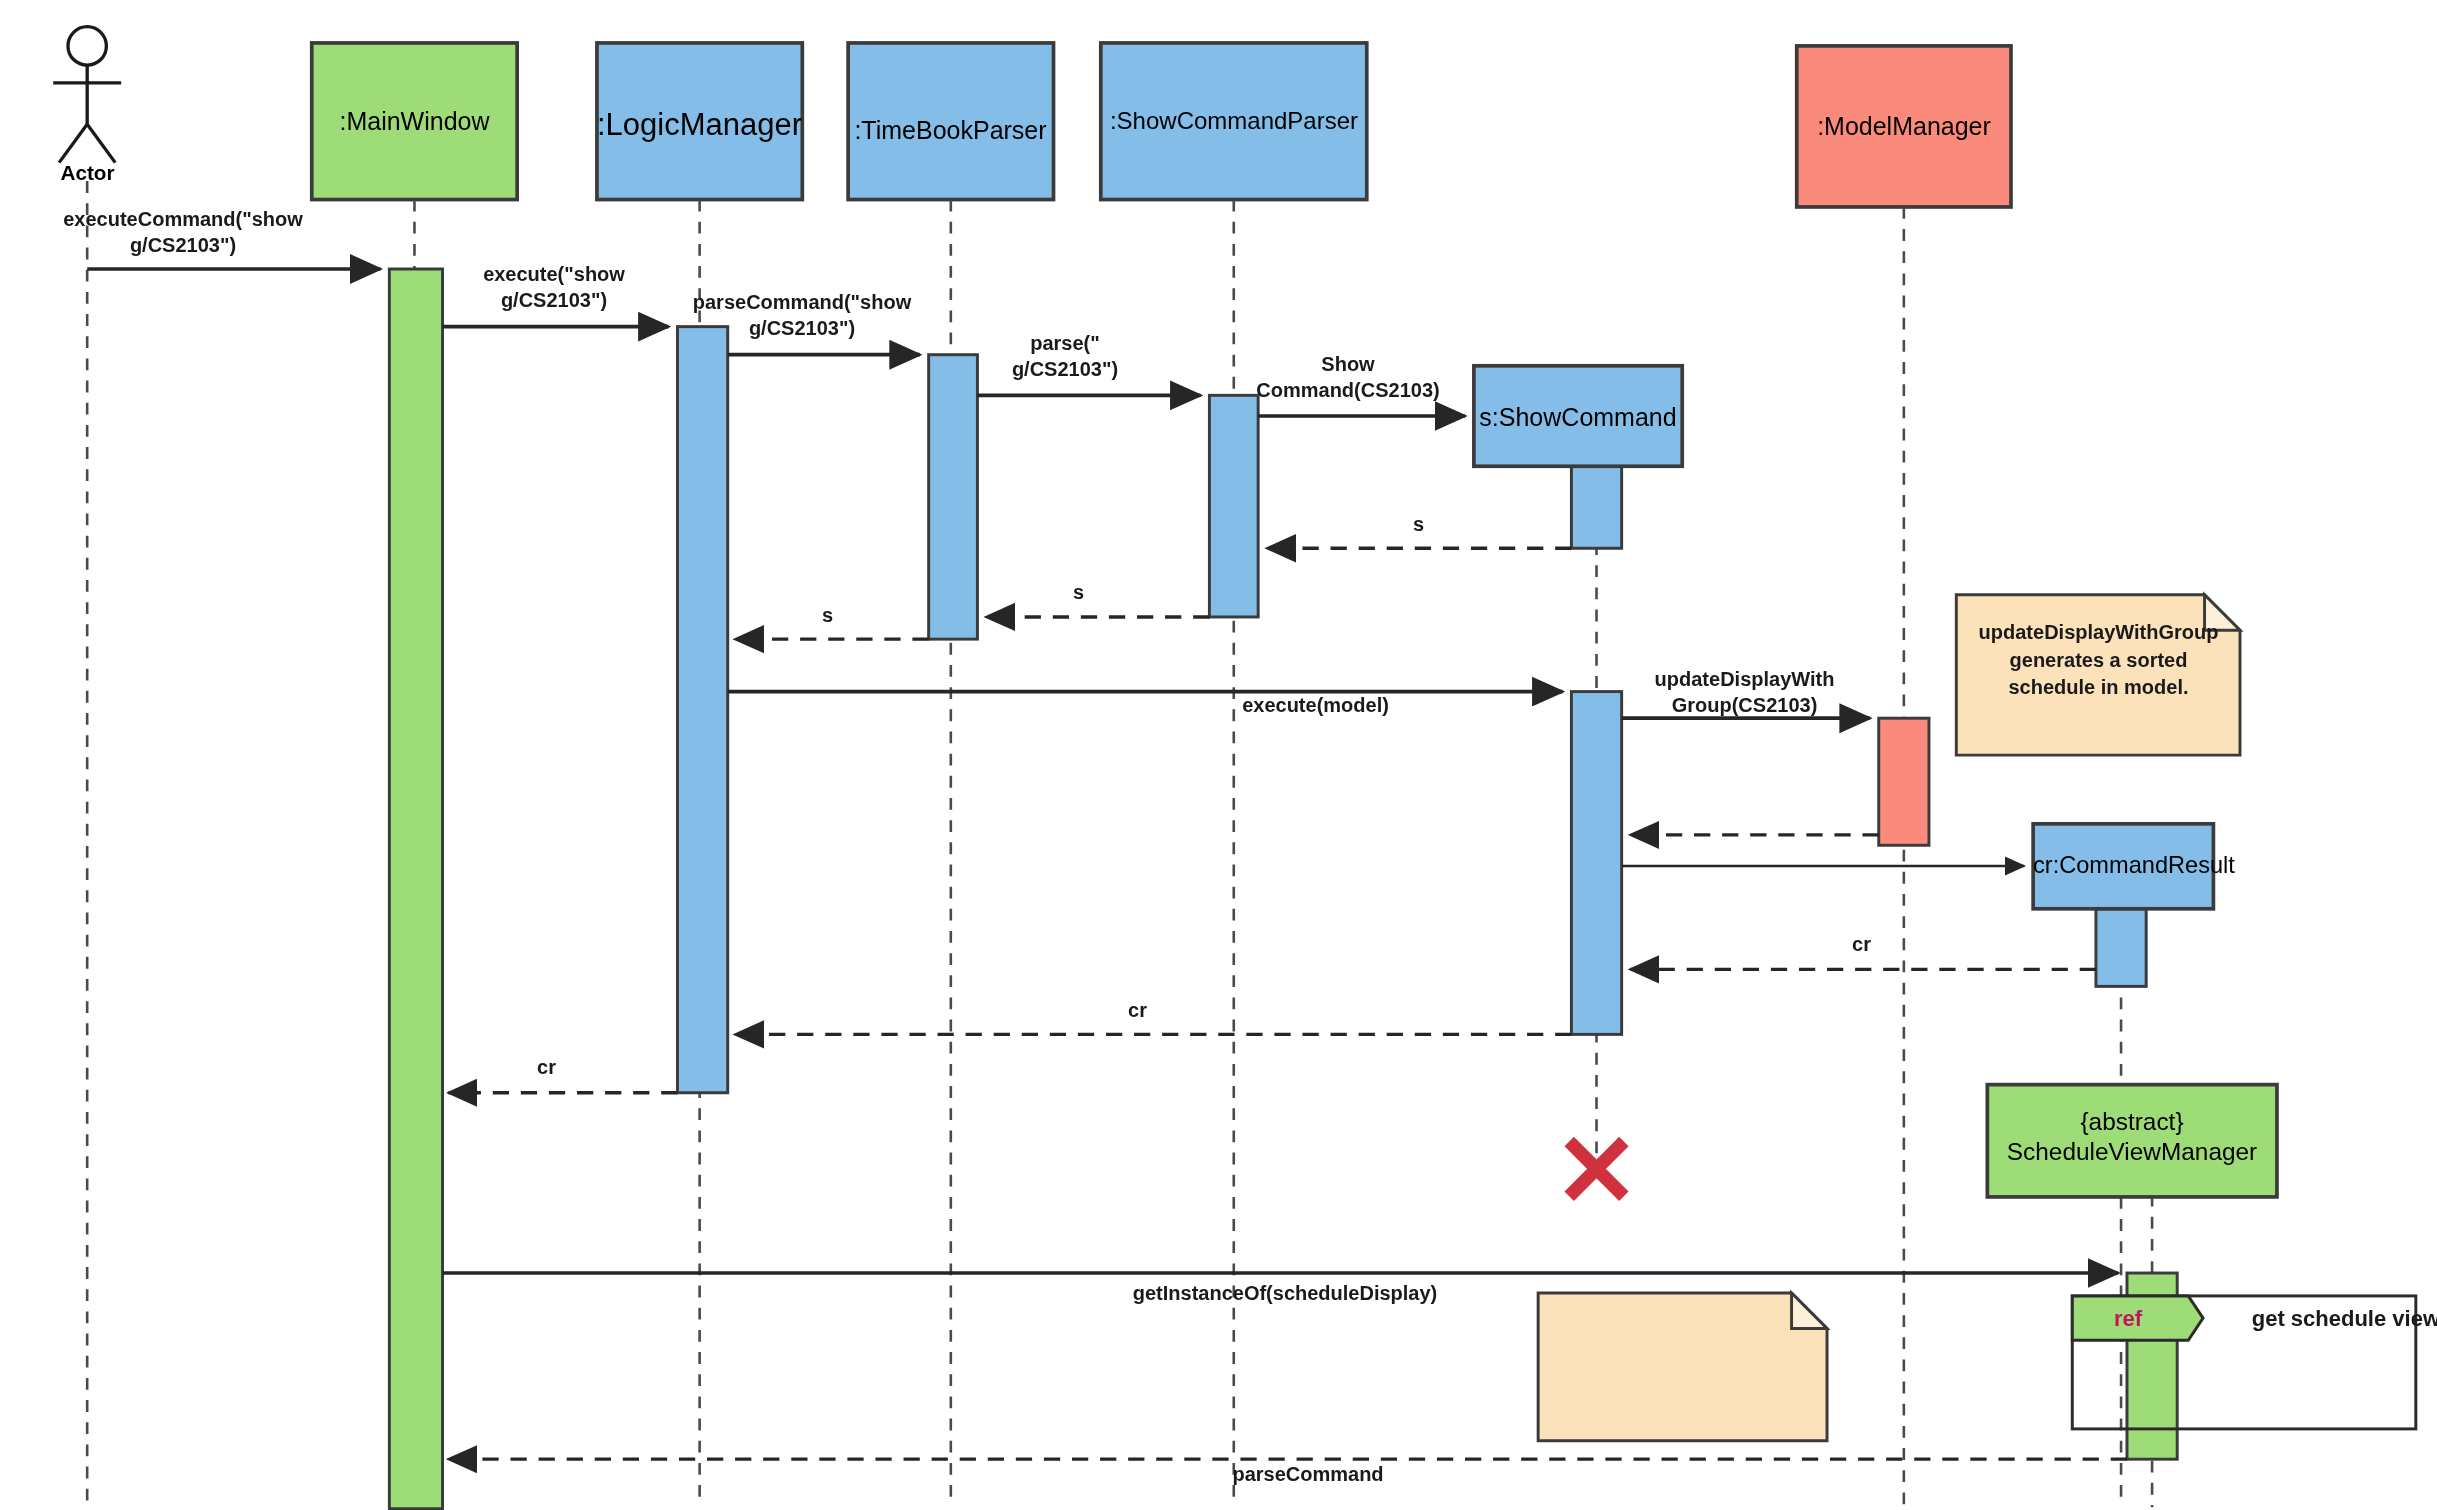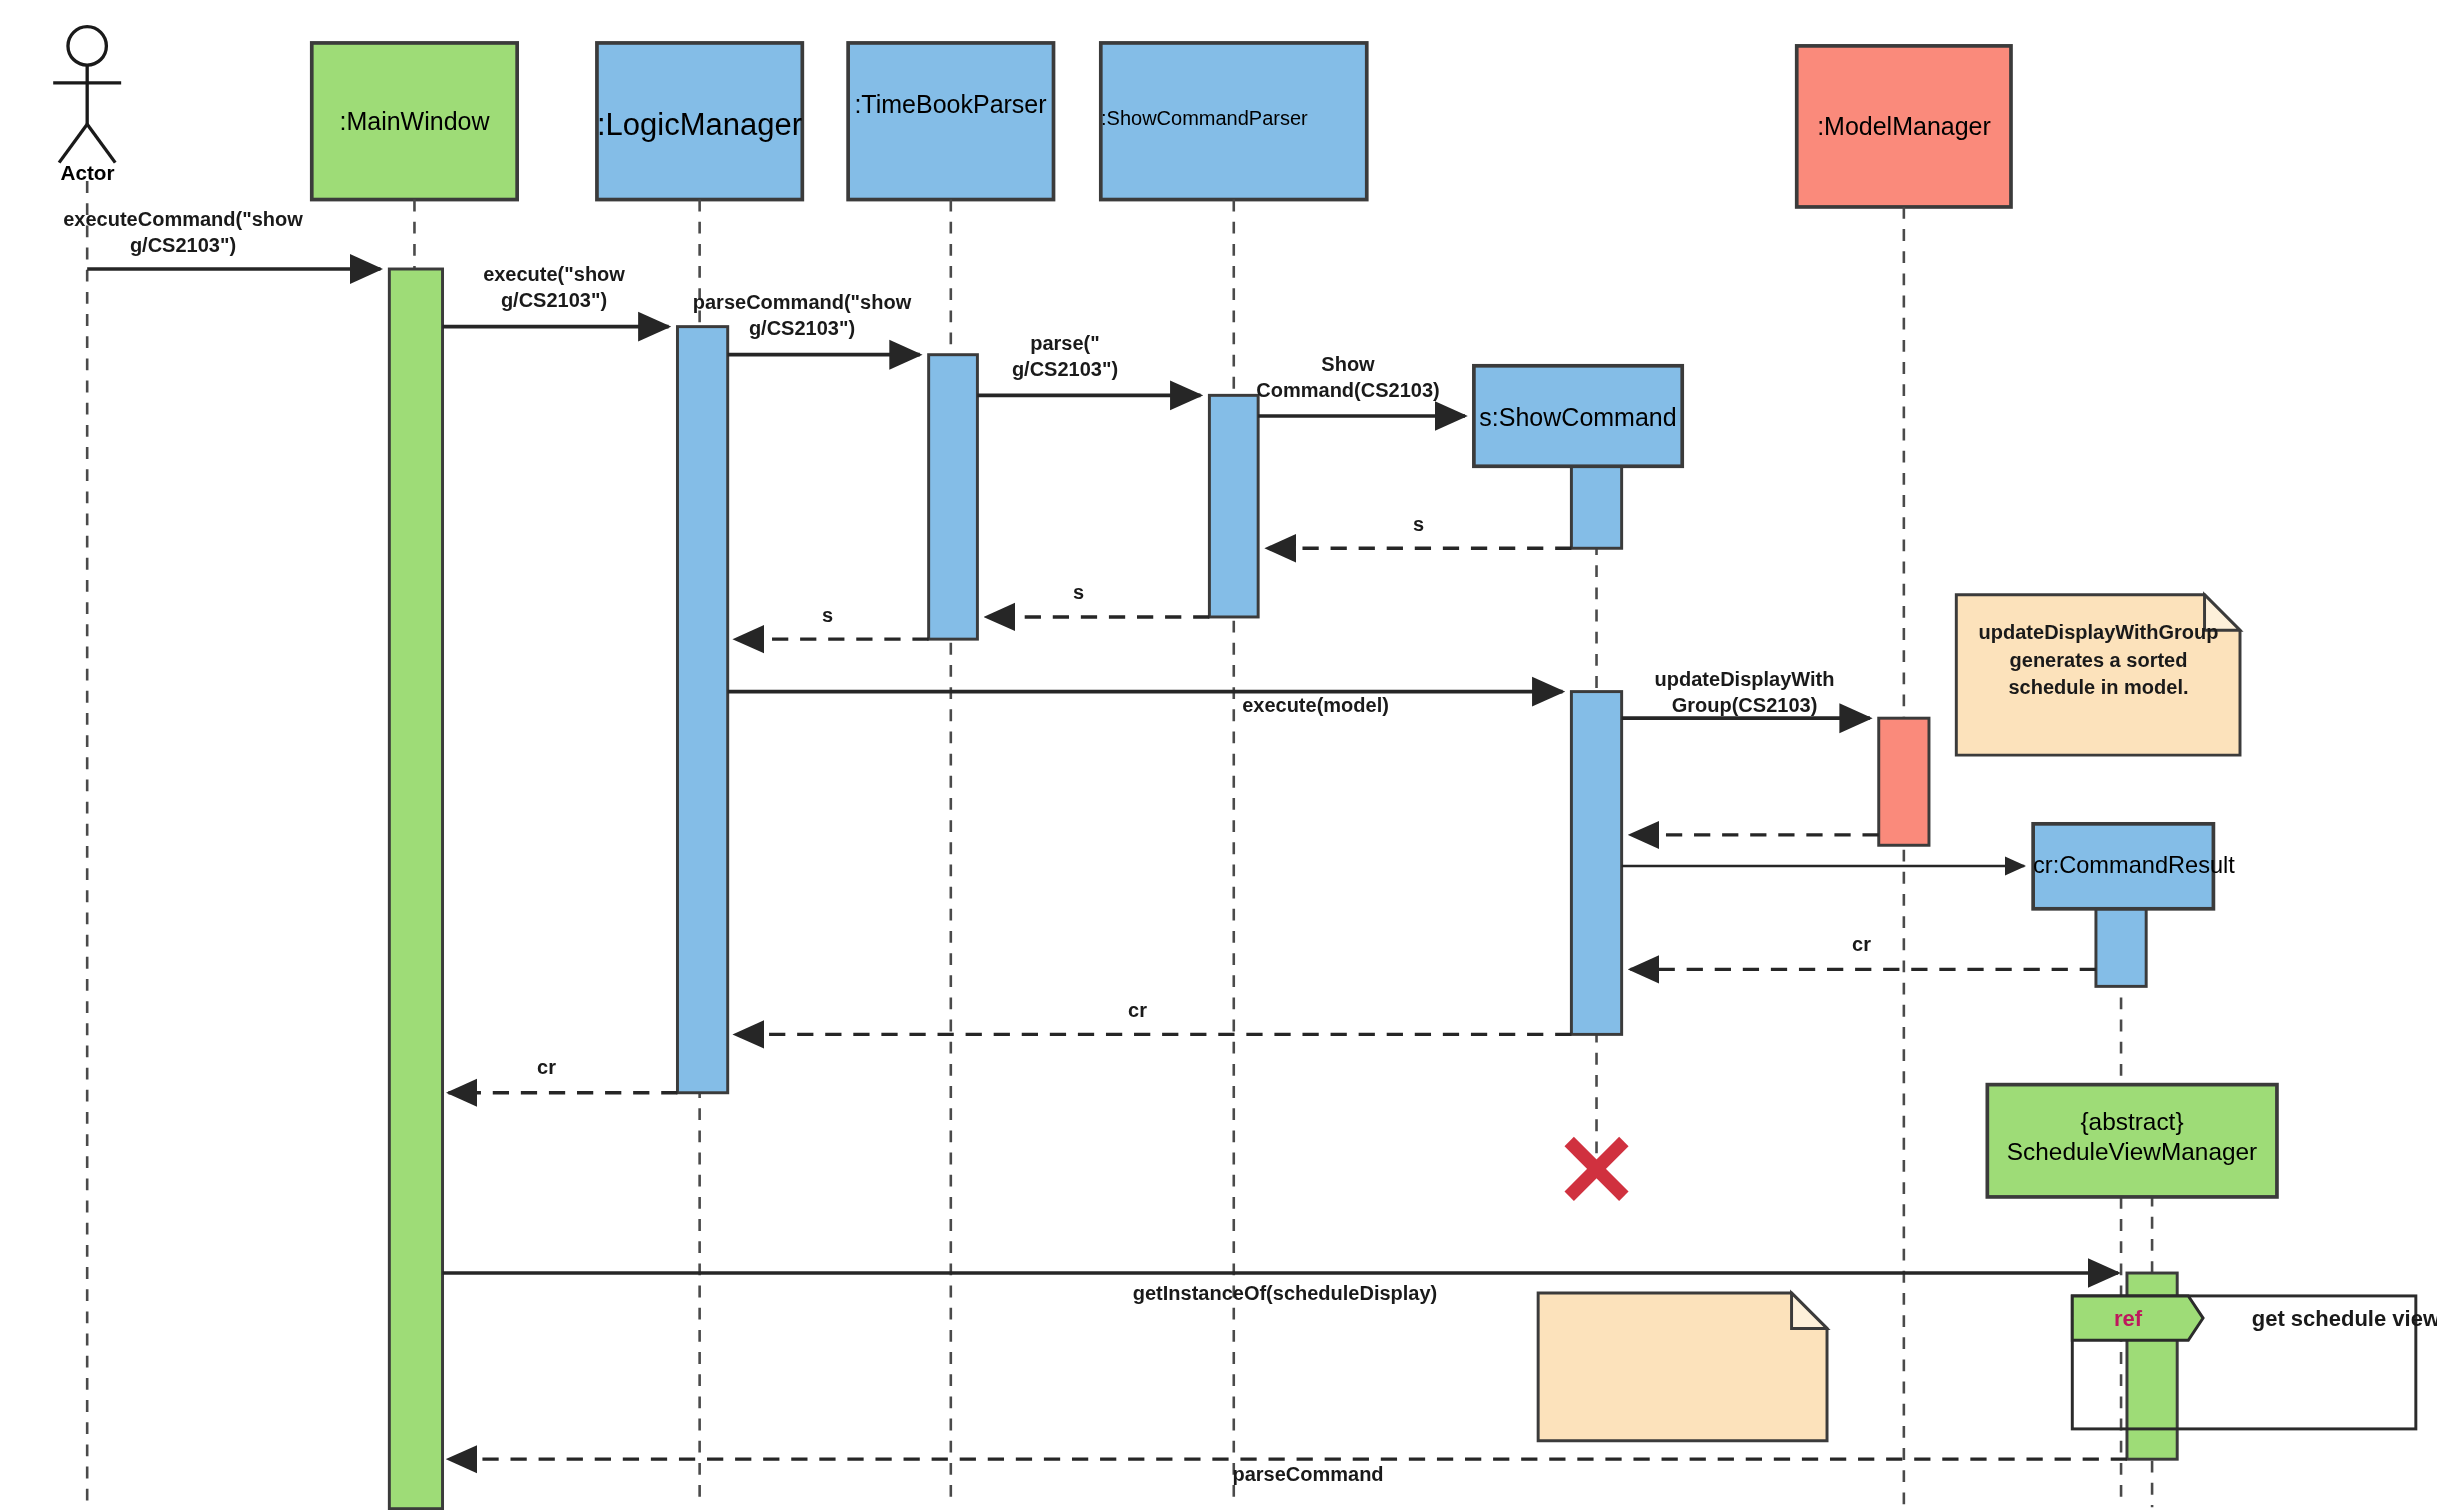--- a/index.html
+++ b/index.html
@@ -209,22 +209,22 @@
     <g>
       <rect class="frame-box" x="2805" y="1754" width="465" height="180"></rect>
       <path class="frame-tab" d="M 2805 1754 L 2962 1754 L 2982 1784 L 2962 1814 L 2805 1814 Z"></path>
     </g>
   </svg>
 
   <div style="position:absolute; left:43px; top:161px; width:89px; text-align:center; font-size:20.7px; font-weight:bold; color:#000; font-family:'Liberation Sans',sans-serif;">Actor</div>
 
   <div style="position:absolute; left:312px; top:107px; width:205px; text-align:center; font-size:25px; color:#000; font-family:'Liberation Sans',sans-serif;">:MainWindow</div>
   <div style="position:absolute; left:597px; top:107px; width:205px; text-align:center; font-size:31px; color:#000; font-family:'Liberation Sans',sans-serif;">:LogicManager</div>
-  <div style="position:absolute; left:848px; top:90px; width:205px; text-align:center; font-size:25px; color:#000; font-family:'Liberation Sans',sans-serif;">:TimeBookParser</div>
-  <div style="position:absolute; left:1101px; top:107px; width:266px; font-size:20px; color:#000; font-family:'Liberation Sans',sans-serif;">:ShowCommandParser</div>
+  <div style="position:absolute; left:848px; top:116px; width:205px; text-align:center; font-size:25px; color:#000; font-family:'Liberation Sans',sans-serif;">:TimeBookParser</div>
+  <div style="position:absolute; left:1101px; top:107px; width:266px; text-align:center; font-size:24px; color:#000; font-family:'Liberation Sans',sans-serif;">:ShowCommandParser</div>
   <div style="position:absolute; left:1797px; top:112px; width:214px; text-align:center; font-size:25px; color:#000; font-family:'Liberation Sans',sans-serif;">:ModelManager</div>
 
   <div style="position:absolute; left:1474px; top:403px; width:208px; text-align:center; font-size:25px; color:#000; font-family:'Liberation Sans',sans-serif;">s:ShowCommand</div>
   <div style="position:absolute; left:2033px; top:852px; width:180px; text-align:center; font-size:23.6px; color:#000; font-family:'Liberation Sans',sans-serif;">cr:CommandResult</div>
   <div style="position:absolute; left:1987px; top:1107px; width:290px; text-align:center; font-size:24.4px; line-height:1.22; color:#000; font-family:'Liberation Sans',sans-serif;">
     <div>{abstract}</div>
     <div>ScheduleViewManager</div>
   </div>
 
   <div style="position:absolute; left:50px; top:207px; width:266px; text-align:center; font-size:20px; font-weight:bold; line-height:1.28; color:#1a1a1a; font-family:'Liberation Sans',sans-serif;">

